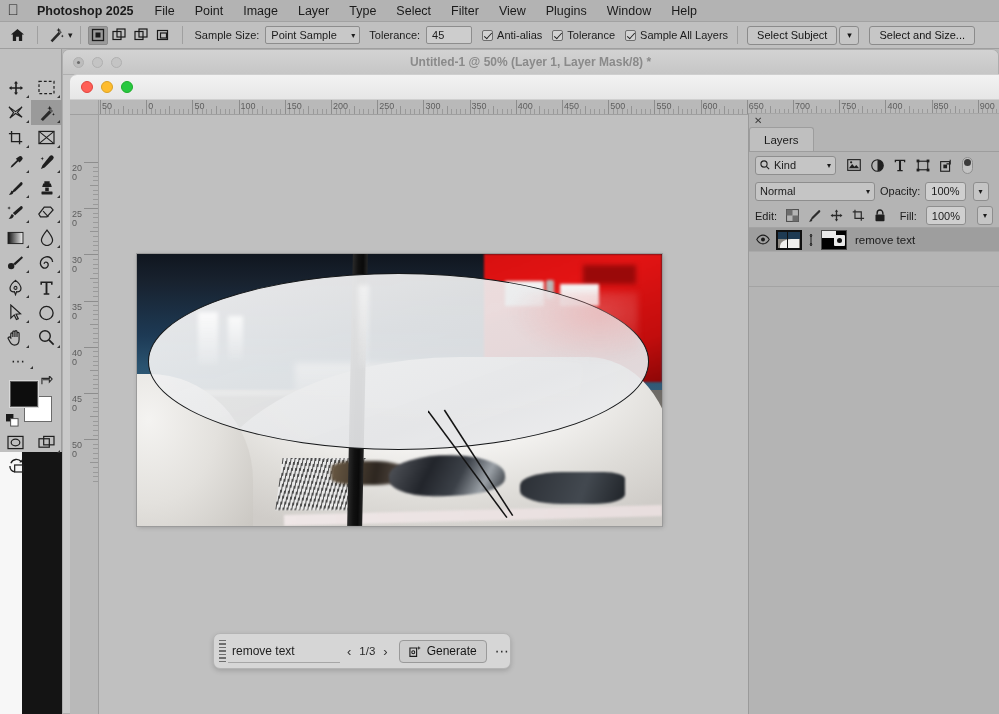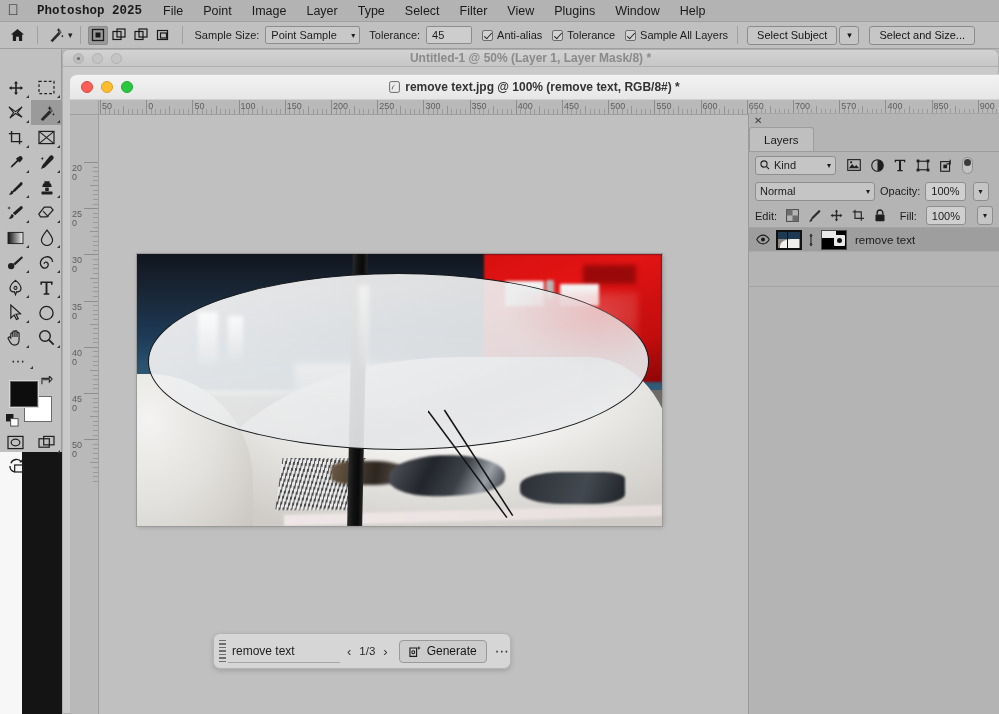--- a/index.html
+++ b/index.html
@@ -13,21 +13,21 @@
 
   
   .menubar {
     position: absolute; top: 0; left: 0; width: 999px; height: 22px;
     background: #b3b3b3;
     display: flex; align-items: center;
     font-size: 12.5px; color: #1a1a1a;
     border-bottom: 1px solid #a2a2a2;
   }
   .apple-logo { width: 26px; text-align: center; font-size: 15px; line-height: 1; padding-bottom:2px;}
-  .menubar .app-name { font-weight: bold; padding: 0 11px; font-family: Liberation Mono, monospace; }
+  .menubar .app-name { font-weight: bold; padding: 0 11px; }
   .menubar .mi { padding: 0 10px; }
 
   
   .optionsbar {
     position: absolute; top: 22px; left: 0; width: 999px; height: 27px;
     background: #c0c0c0;
     display: flex; align-items: center;
     border-bottom: 1px solid #9e9e9e;
     font-size: 11px; color: #1c1c1c;
   }
@@ -92,21 +92,21 @@
 
   
   .win-back {
     position: absolute; left: 62px; top: 49px; width: 937px; height: 665px;
     background: #c9c9c9;
     border-top-left-radius: 7px; border-top-right-radius: 7px;
     border: 1px solid #aeaeae;
     overflow: hidden;
   }
   .win-back-title {
-    height: 17px; background: linear-gradient(#d3d3d3,#c6c6c6);
+    height: 25px; background: linear-gradient(#d3d3d3,#c6c6c6);
     display:flex; align-items:center; position:relative;
     border-bottom:1px solid #b0b0b0;
   }
   .win-back-title .label {
     position:absolute; left:0; right:0; text-align:center;
     font-size: 12px; color:#8a8a8a; font-weight:600;
   }
   .tl-dots { display:flex; gap:8px; padding-left:10px; z-index:2; }
   .tl-dot { width:11px; height:11px; border-radius:50%; background:#c4c4c4; border:1px solid #b0b0b0; }
   .tl-dot.d1 { background:#bdbdbd; position:relative; }
@@ -479,29 +479,20 @@
       <div class="label">Untitled-1 @ 50% (Layer 1, Layer Mask/8) *</div>
     </div>
   </div>
 
   <div class="win-front">
     <div class="win-front-title">
       <div class="tl-dots-c">
         <div class="c-red"></div>
         <div class="c-yel"></div>
         <div class="c-grn"></div>
-      </div>
-      <div class="label">
-        <span>
-          <svg width="11" height="12" viewBox="0 0 11 12">
-              <rect x="0.6" y="0.6" width="9.8" height="10.8" rx="1.6" fill="none" stroke="#6a6a6a" stroke-width="1"></rect>
-              <path d="M3.2 8.4 c0-2 1-3.4 2.3-4.4" fill="none" stroke="#6a6a6a" stroke-width="1"></path>
-            </svg>
-        </span>
-        <span>remove text.jpg @ 100% (remove text, RGB/8#) *</span>
       </div>
     </div>
 
     <div class="corner-box"></div>
 
     <div class="ruler-h" id="ruler-h">
         <div class="rh-tick" style="left: 30px;"></div>
         <div class="rh-lab" style="left: 30px;">50</div>
         <div class="rh-tick minor" style="left: 34.62px;"></div>
         <div class="rh-tick minor" style="left: 39.24px;"></div>
@@ -671,21 +662,21 @@
         <div class="rh-tick minor" style="left: 727.62px;"></div>
         <div class="rh-tick minor" style="left: 732.24px;"></div>
         <div class="rh-tick minor" style="left: 736.86px;"></div>
         <div class="rh-tick minor" style="left: 741.48px;"></div>
         <div class="rh-tick mid" style="left: 746.1px;"></div>
         <div class="rh-tick minor" style="left: 750.72px;"></div>
         <div class="rh-tick minor" style="left: 755.34px;"></div>
         <div class="rh-tick minor" style="left: 759.96px;"></div>
         <div class="rh-tick minor" style="left: 764.58px;"></div>
         <div class="rh-tick" style="left: 769.2px;"></div>
-        <div class="rh-lab" style="left: 769.2px;">570</div>
+        <div class="rh-lab" style="left: 769.2px;">750</div>
         <div class="rh-tick minor" style="left: 773.82px;"></div>
         <div class="rh-tick minor" style="left: 778.44px;"></div>
         <div class="rh-tick minor" style="left: 783.06px;"></div>
         <div class="rh-tick minor" style="left: 787.68px;"></div>
         <div class="rh-tick mid" style="left: 792.3px;"></div>
         <div class="rh-tick minor" style="left: 796.92px;"></div>
         <div class="rh-tick minor" style="left: 801.54px;"></div>
         <div class="rh-tick minor" style="left: 806.16px;"></div>
         <div class="rh-tick minor" style="left: 810.78px;"></div>
         <div class="rh-tick" style="left: 815.4px;"></div>

